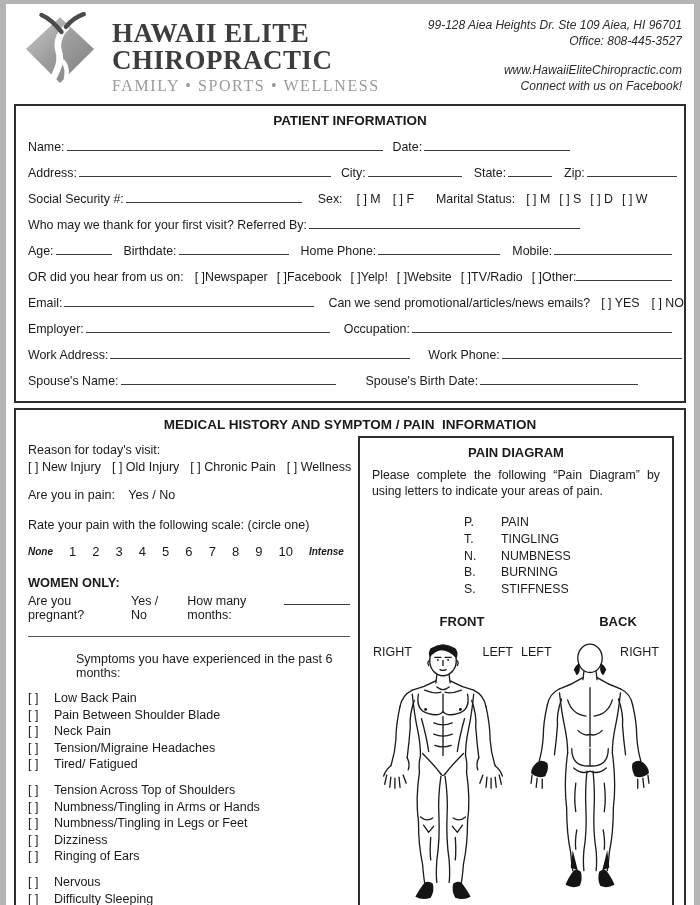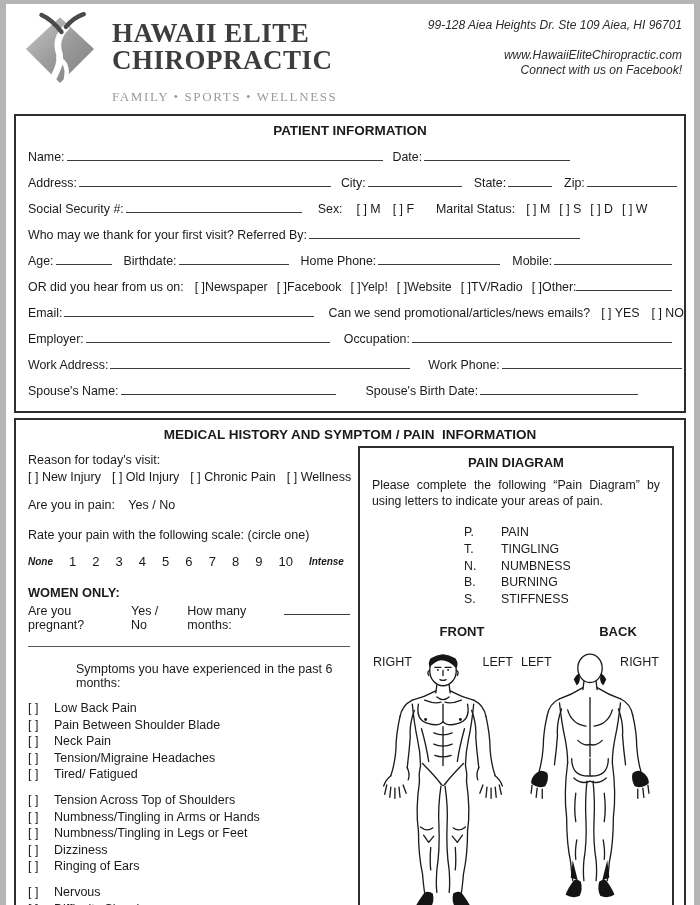--- a/index.html
+++ b/index.html
@@ -16,21 +16,21 @@
     background:#ffffff;
     min-height:888px;
     padding-top:2px;
   }
 
   
   .header { display:flex; padding:6px 12px 4px 14px; }
   .logo { flex:0 0 auto; }
   .brand { margin-left:12px; padding-top:8px; }
   .brand-line { font-family:"Liberation Serif", serif; font-weight:bold; font-size:27px; line-height:1.0; color:#3d3d3d; letter-spacing:0.5px; }
-  .brand-tagline { font-family:"Liberation Serif", serif; font-size:13px; color:#9a9a9a; letter-spacing:1.6px; margin-top:15px; }
+  .brand-tagline { font-family:"Liberation Serif", serif; font-size:16px; color:#9a9a9a; letter-spacing:1.6px; margin-top:3px; }
   .contact { margin-left:auto; text-align:right; font-style:italic; font-size:12px; line-height:1.3; padding-top:6px; color:#2b2b2b; }
   .contact .gap { height:14px; }
 
   
   .box { border:2px solid #2e2e2e; margin:5px 8px 0; }
   .box h2 { text-align:center; font-size:13.5px; margin:7px 0 2px; font-weight:bold; white-space:pre-wrap; }
 
   
   .pbody { padding:0 12px 13px; font-size:12.4px; }
   .row { display:flex; align-items:baseline; margin-top:12px; white-space:nowrap; }
@@ -102,20 +102,21 @@
         <path d="M48,62 C58,68 61,77 58,90" stroke="#ffffff" stroke-width="6" fill="none" stroke-linecap="round"></path>
       </svg>
     </div>
     <div class="brand">
       <div class="brand-line">HAWAII ELITE</div>
       <div class="brand-line">CHIROPRACTIC</div>
       <div class="brand-tagline">FAMILY • SPORTS • WELLNESS</div>
     </div>
     <div class="contact">
       <div>99-128 Aiea Heights Dr. Ste 109 Aiea, HI 96701</div>
+      <div>Office: 808-445-3527</div>
       <div class="gap"></div>
       <div>www.HawaiiEliteChiropractic.com</div>
       <div>Connect with us on Facebook!</div>
     </div>
   </div>
 
   <div class="box">
     <h2>PATIENT INFORMATION</h2>
     <div class="pbody">
 

